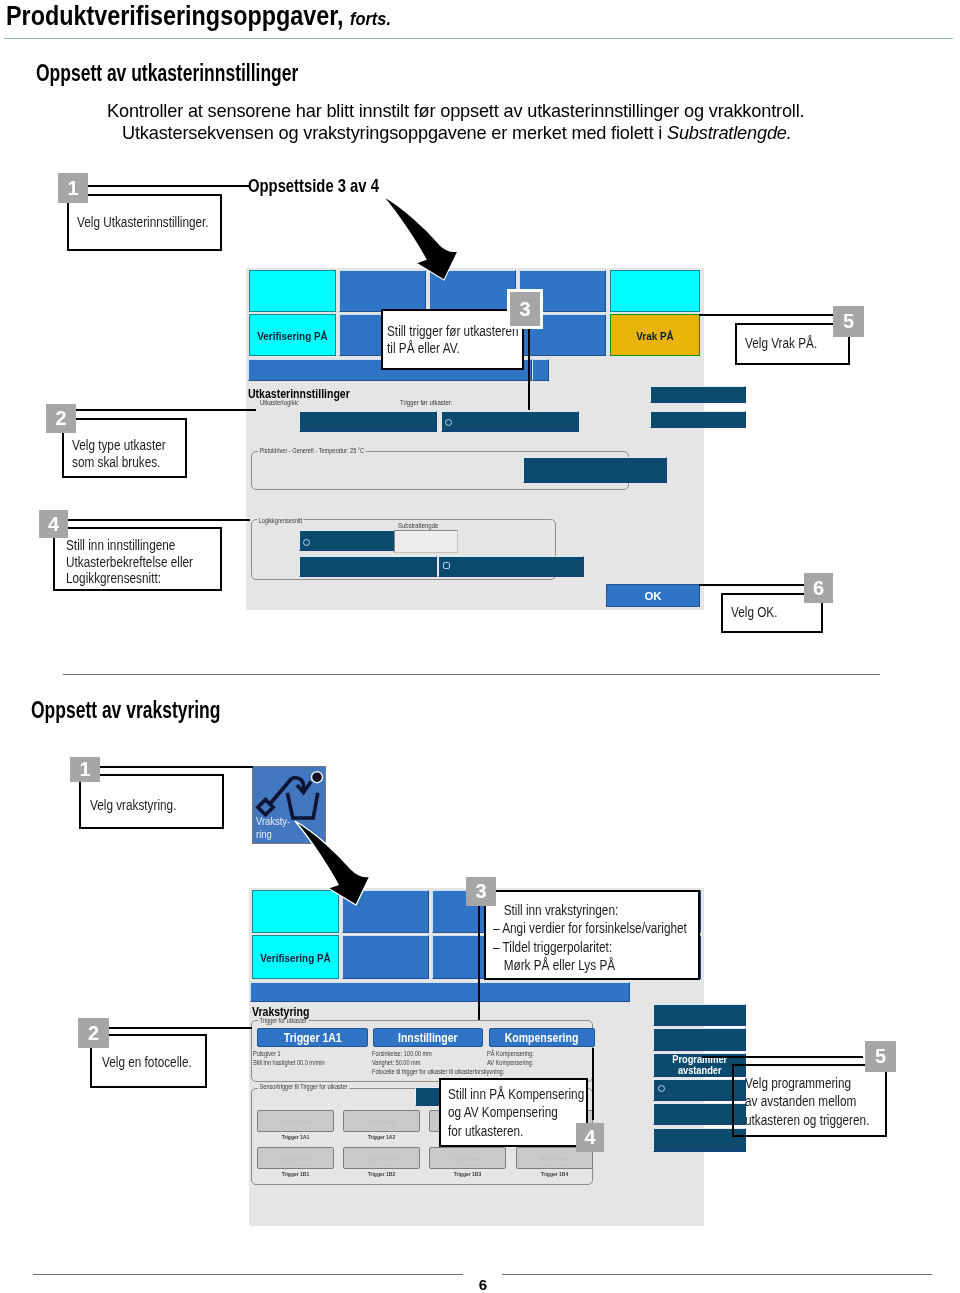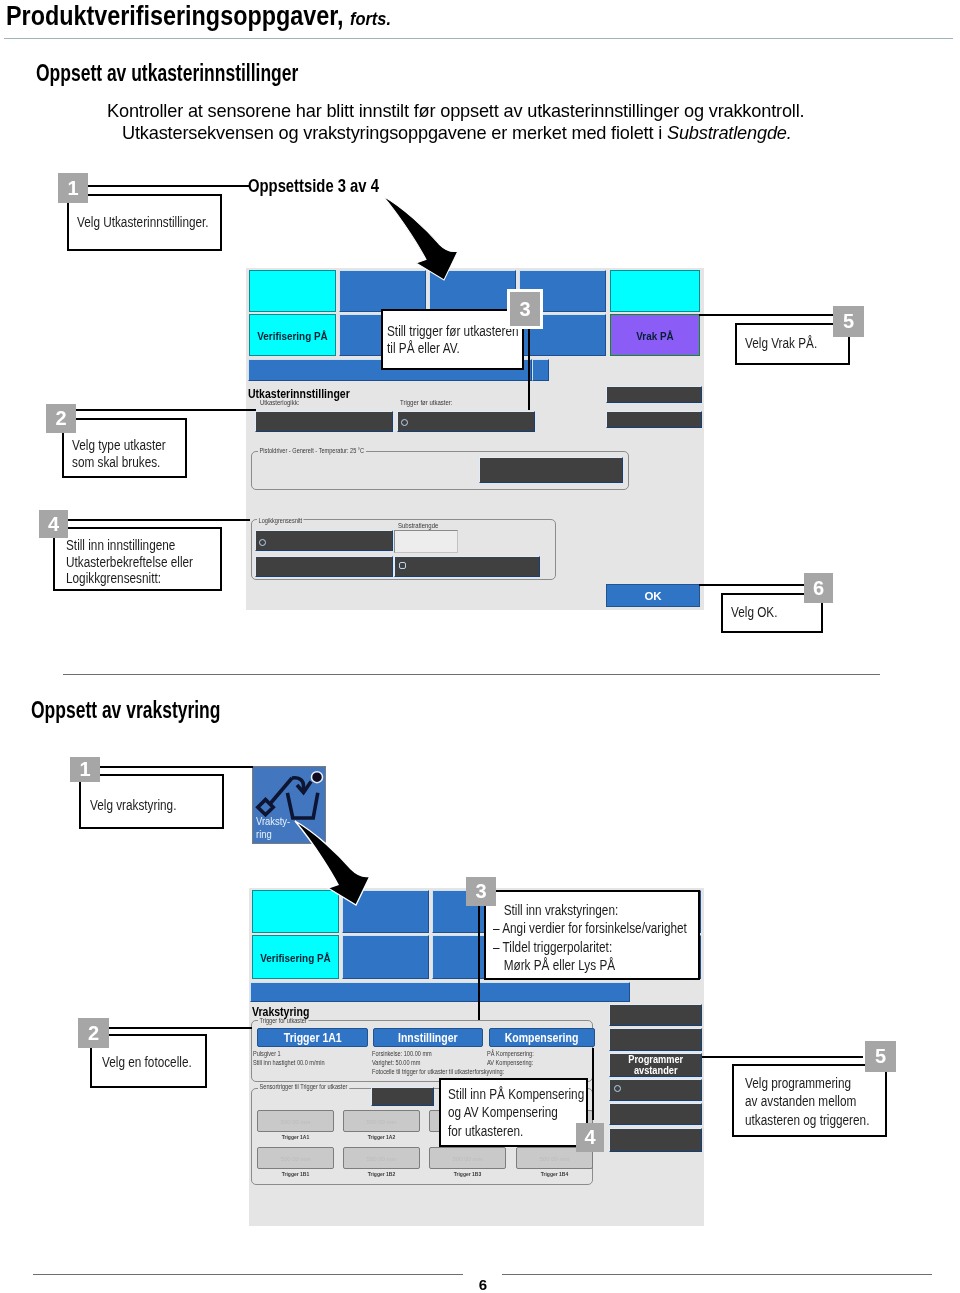--- a/index.html
+++ b/index.html
@@ -32,23 +32,23 @@
   .co-badge{position:absolute;background:#a6a6a6;color:#fff;font-size:20px;font-weight:bold;
             display:flex;align-items:center;justify-content:center;z-index:40;box-sizing:border-box;
             line-height:1;padding-bottom:1px;letter-spacing:-1px;text-indent:-1px;}
   .co-line{position:absolute;background:#000;z-index:31;}
   .co-badge.framed{box-shadow:0 0 0 3px #fff;}
 
   
   .ui-panel{background:#e5e5e5;z-index:1;}
   .btn{background:#3074c6;border-top:1px solid #cfe3f5;border-left:1px solid #cfe3f5;border-right:1px solid #1d4f8f;border-bottom:1px solid #1d4f8f;box-sizing:border-box;z-index:3;}
   .btn.cyan{background:#00ffff;border-color:#0e8a92;}
-  .btn.green{background:#8b5cf6;border-color:#0a8f17;}
+  .btn.green{background:#eab308;border-color:#0a8f17;}
   .btn-lbl{position:absolute;left:0;right:0;text-align:center;font-size:11.5px;font-weight:bold;color:#062033;transform:scaleX(0.86);}
-  .fld{background:#404040;border-top:1px solid #dfecf9;border-left:1px solid #dfecf9;border-right:1px solid #14407a;border-bottom:1px solid #14407a;box-sizing:border-box;z-index:3;}
+  .fld{background:#0c4a6e;border-top:1px solid #dfecf9;border-left:1px solid #dfecf9;border-right:1px solid #14407a;border-bottom:1px solid #14407a;box-sizing:border-box;z-index:3;margin-left:44px;}
   .cap{position:absolute;z-index:4;font-size:7.5px;color:#3a3a3a;white-space:nowrap;
        transform:scaleX(0.8);transform-origin:left top;}
   .grp{border:1px solid #8c8c8c;border-radius:5px;box-sizing:border-box;z-index:2;}
   .grp-lbl{position:absolute;z-index:4;background:#e5e5e5;font-size:7px;color:#3a3a3a;padding:0 2px;white-space:nowrap;
        transform:scaleX(0.8);transform-origin:left top;}
   .ptitle{position:absolute;z-index:6;font-size:11.5px;line-height:1.35;font-weight:bold;color:#000;white-space:nowrap;}
   .tab{z-index:5;background:#3074c6;border:1px solid #23538f;box-sizing:border-box;border-radius:2px;
        display:flex;align-items:center;justify-content:center;color:#fff;font-size:13px;font-weight:bold;}
   .tab>span{transform:scaleX(0.81);display:inline-block;}
   .okbtn{z-index:3;background:#3074c6;border:1px solid #23538f;box-sizing:border-box;

